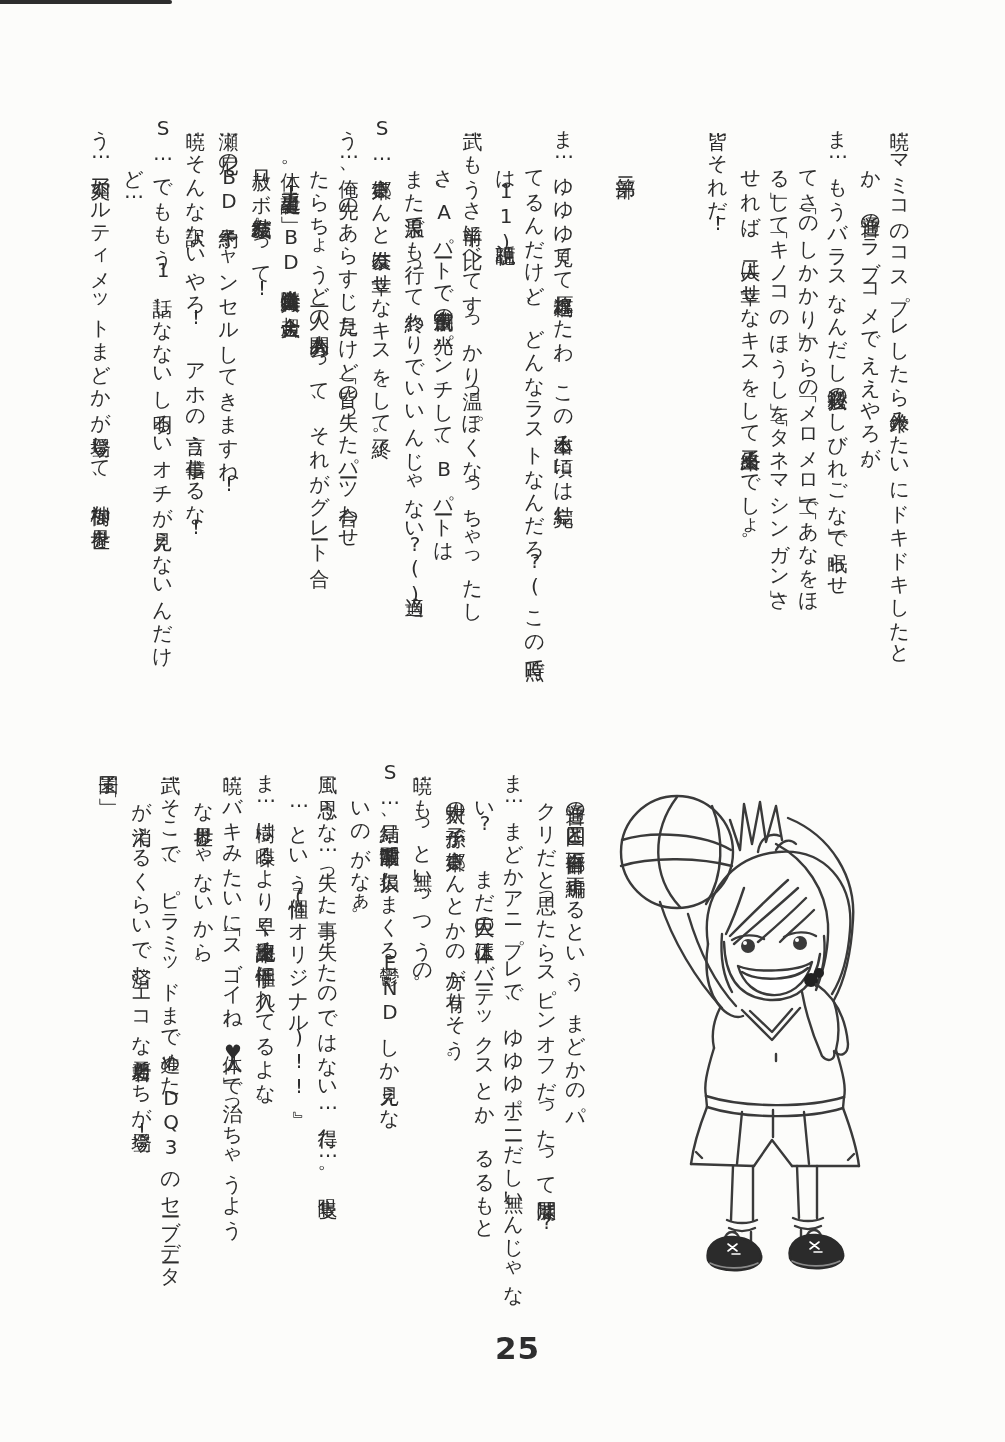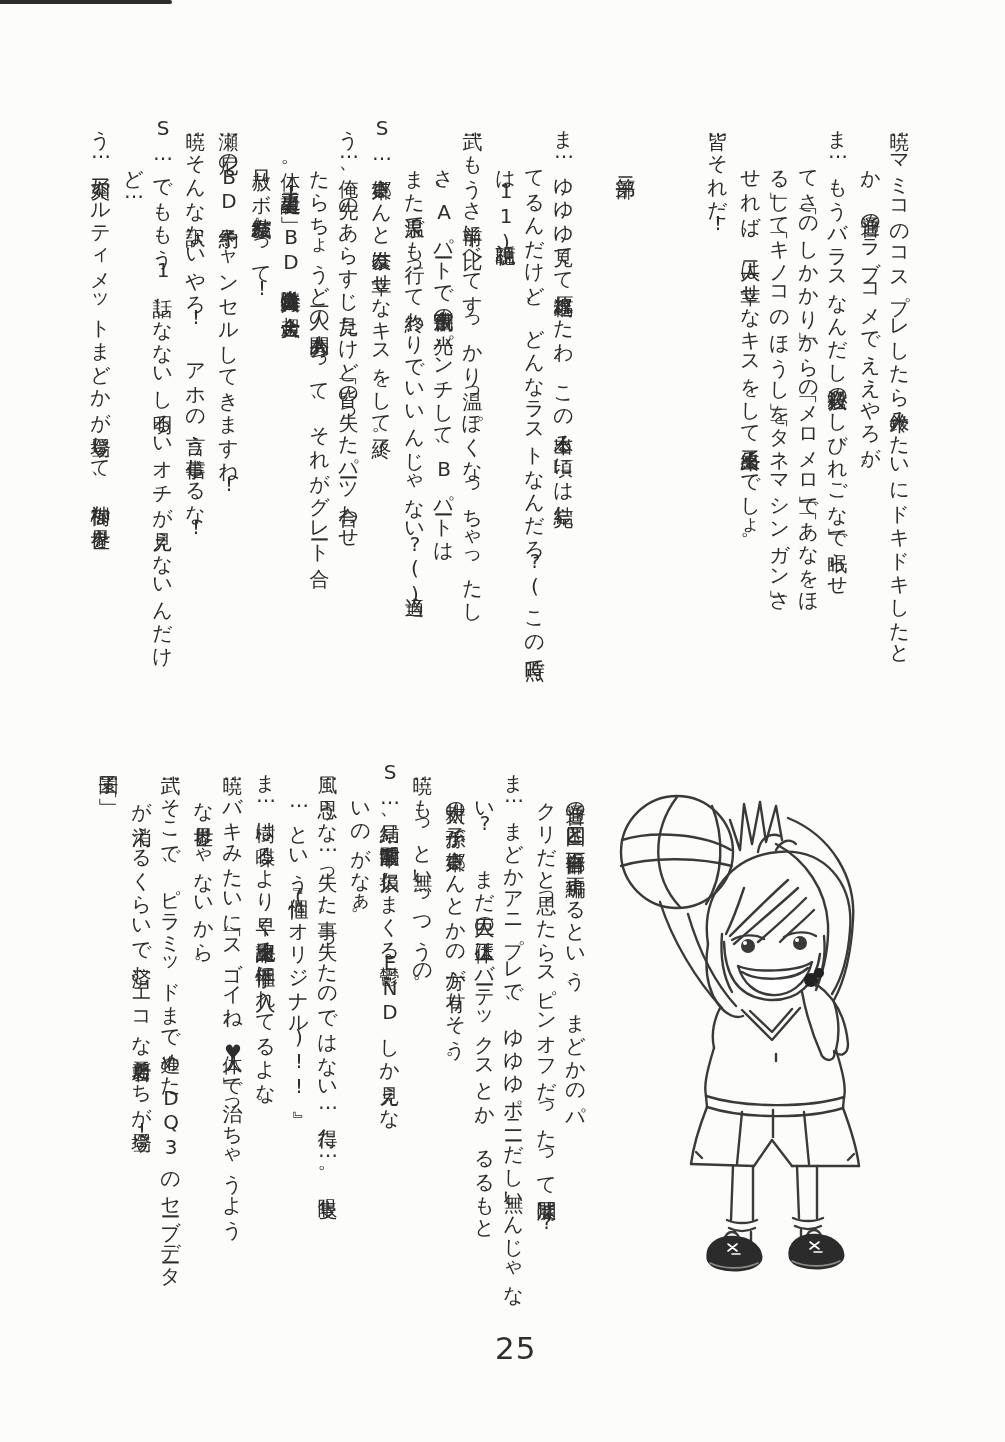--- a/index.html
+++ b/index.html
@@ -27,21 +27,21 @@
   #top-block .line.cont{padding-top:40px;}
   #bottom-block .line.cont{padding-top:28px;}
   .vtext .para.heading{margin-right:63px;margin-left:33px;}
   .vtext .para.heading .line{padding-top:46px;}
   #top-block{top:116px;right:91px;}
   #bottom-block{top:760px;right:415px;}
   #illustration{position:absolute;left:592px;top:792px;width:320px;height:490px;margin:0;}
   #illustration svg{display:block;width:100%;height:100%;}
   #page-number{
     position:absolute;top:1330px;left:495px;
-    font-size:31px;font-weight:normal;color:#2e2e2e;letter-spacing:1px;text-align:center;
+    font-size:31px;font-weight:bold;color:#2e2e2e;letter-spacing:1px;text-align:center;
   }
 </style>
 </head>
 <body>
 
 <div class="page">
 
   <div class="scan-mark"></div>
 
   <section id="top-block" class="vtext">

